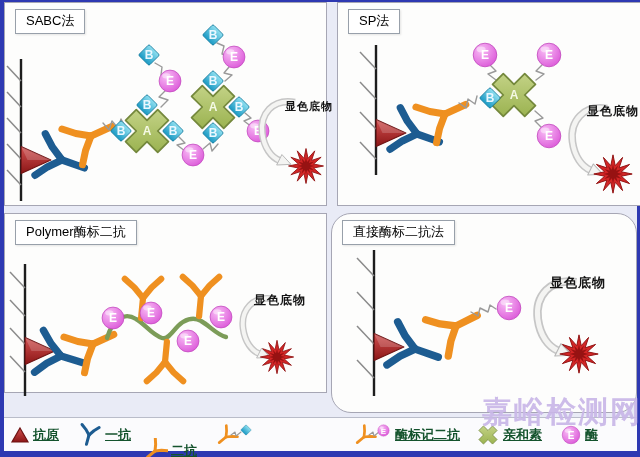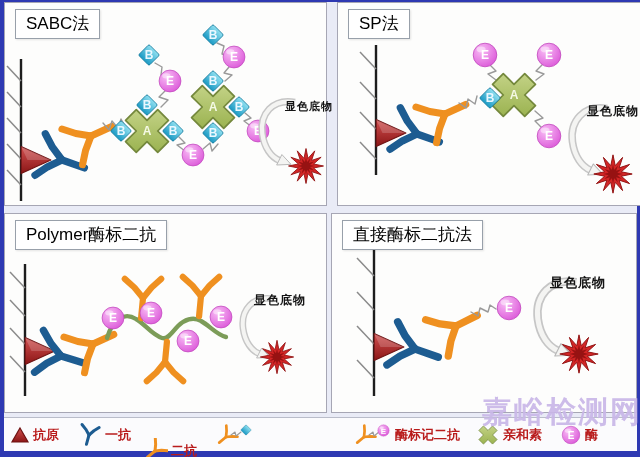--- a/index.html
+++ b/index.html
@@ -2,28 +2,28 @@
 <html><head>
 <meta charset="utf-8">
 <style>
   html,body{margin:0;padding:0;background:#fff;}
   #root{position:relative;width:640px;height:457px;background:#2e39b2;overflow:hidden;
         font-family:"Liberation Sans",sans-serif;}
   #canvas{position:absolute;left:4px;top:2px;width:633px;height:449px;background:#e9ebf6;}
   .panel{position:absolute;background:#fdfdfc;border:1px solid #a6a6b4;box-sizing:border-box;}
   .panel svg.diagram{position:absolute;left:0;top:0;}
   .title-box{position:absolute;left:10px;top:6px;background:#ffffff;border:1px solid #98a0aa;
-             padding:2px 10px 3px;font-size:17px;color:#000;z-index:2;white-space:nowrap;
+             padding:2px 10px 3px;font-size:13px;color:#000;z-index:2;white-space:nowrap;
              box-shadow:1px 1px 2px rgba(0,0,0,.10);}
   .substrate{position:absolute;font:bold 12px "DejaVu Serif",serif;color:#141414;z-index:2;
              white-space:nowrap;letter-spacing:1px;}
   #legend{position:absolute;left:0;top:415px;width:633px;height:34px;background:#fbfbfd;
           border-top:1px solid #b9bcc9;box-sizing:border-box;}
   .legend-item{position:absolute;top:0;height:100%;display:flex;align-items:center;gap:3px;}
-  .legend-label{font:bold 13px "DejaVu Serif",serif;color:#b91c1c;white-space:nowrap;}
+  .legend-label{font:bold 13px "DejaVu Serif",serif;color:#14532d;white-space:nowrap;text-decoration:underline;}
   #watermark{position:absolute;left:478px;top:390px;font:bold 30px "DejaVu Sans",sans-serif;
              color:#c9b7e8;opacity:.92;letter-spacing:2px;z-index:9;white-space:nowrap;}
   .glyph{font:bold 12px "Liberation Sans",sans-serif;text-anchor:middle;}
   .gA{fill:#f4f9e4;} .gB{fill:#eaf8ff;} .gE{fill:#ffffff;}
   .zig{fill:none;stroke:#9a9a9a;stroke-width:1.4;stroke-linejoin:round;stroke-linecap:round;}
   .wall{stroke:#1d1d1d;stroke-width:2.4;}
   .hatch{stroke:#8a8a8a;stroke-width:1.5;}
   .chain{fill:none;stroke:#7c9c58;stroke-width:4.4;stroke-linecap:round;}
   .arrA{fill:none;stroke:#c6c6c6;stroke-width:11;} .arrB{fill:none;stroke:#f4f4f2;stroke-width:6.5;}
   .arrH{fill:#f4f4f2;stroke:#b8b8b8;stroke-width:1.5;stroke-linejoin:round;}
@@ -171,21 +171,21 @@
       <text class="glyph gB" x="152" y="99">B</text>
       <text class="glyph gE" x="147" y="56">E</text>
       <text class="glyph gE" x="211" y="56">E</text>
       <text class="glyph gE" x="211" y="137">E</text>
       <use href="#sym-arrow" width="54" height="72" transform="translate(222,100)"></use>
       <use href="#sym-burst" width="46" height="46" transform="translate(252,148)"></use>
     </svg>
     <div class="substrate" style="left:249px;top:100px;">显色底物</div>
   </div>
 
-  <div class="panel" style="left:0;top:211px;width:323px;height:200px;">
+  <div class="panel" style="left:0;top:211px;width:323px;height:180px;">
     <div class="title-box">Polymer酶标二抗</div>
     <svg class="diagram" width="321" height="198" viewBox="0 0 321 198">
       <g>
         <line class="wall" x1="20" y1="50" x2="20" y2="182"></line>
         <line class="hatch" x1="20" y1="74" x2="5" y2="58"></line>
         <line class="hatch" x1="20" y1="102" x2="5" y2="86"></line>
         <line class="hatch" x1="20" y1="130" x2="5" y2="114"></line>
         <line class="hatch" x1="20" y1="158" x2="5" y2="142"></line>
       </g>
       <use href="#sym-antigen" width="34" height="40" transform="translate(18,117)"></use>
@@ -202,21 +202,21 @@
       <text class="glyph gE" x="108" y="108">E</text>
       <text class="glyph gE" x="146" y="103">E</text>
       <text class="glyph gE" x="183" y="131">E</text>
       <text class="glyph gE" x="216" y="107">E</text>
       <use href="#sym-arrow" width="50" height="64" transform="translate(226,80)"></use>
       <use href="#sym-burst" width="40" height="40" transform="translate(252,123)"></use>
     </svg>
     <div class="substrate" style="left:249px;top:78px;">显色底物</div>
   </div>
 
-  <div class="panel" style="left:327px;top:211px;width:306px;height:200px;">
+  <div class="panel" style="left:327px;top:211px;width:306px;height:200px;border-radius:20px;">
     <div class="title-box">直接酶标二抗法</div>
     <svg class="diagram" width="304" height="198" viewBox="0 0 304 198">
       <g>
         <line class="wall" x1="42" y1="36" x2="42" y2="182"></line>
         <line class="hatch" x1="42" y1="62" x2="25" y2="44"></line>
         <line class="hatch" x1="42" y1="96" x2="25" y2="78"></line>
         <line class="hatch" x1="42" y1="130" x2="25" y2="112"></line>
         <line class="hatch" x1="42" y1="164" x2="25" y2="146"></line>
       </g>
       <use href="#sym-antigen" width="34" height="40" transform="translate(40,113)"></use>

